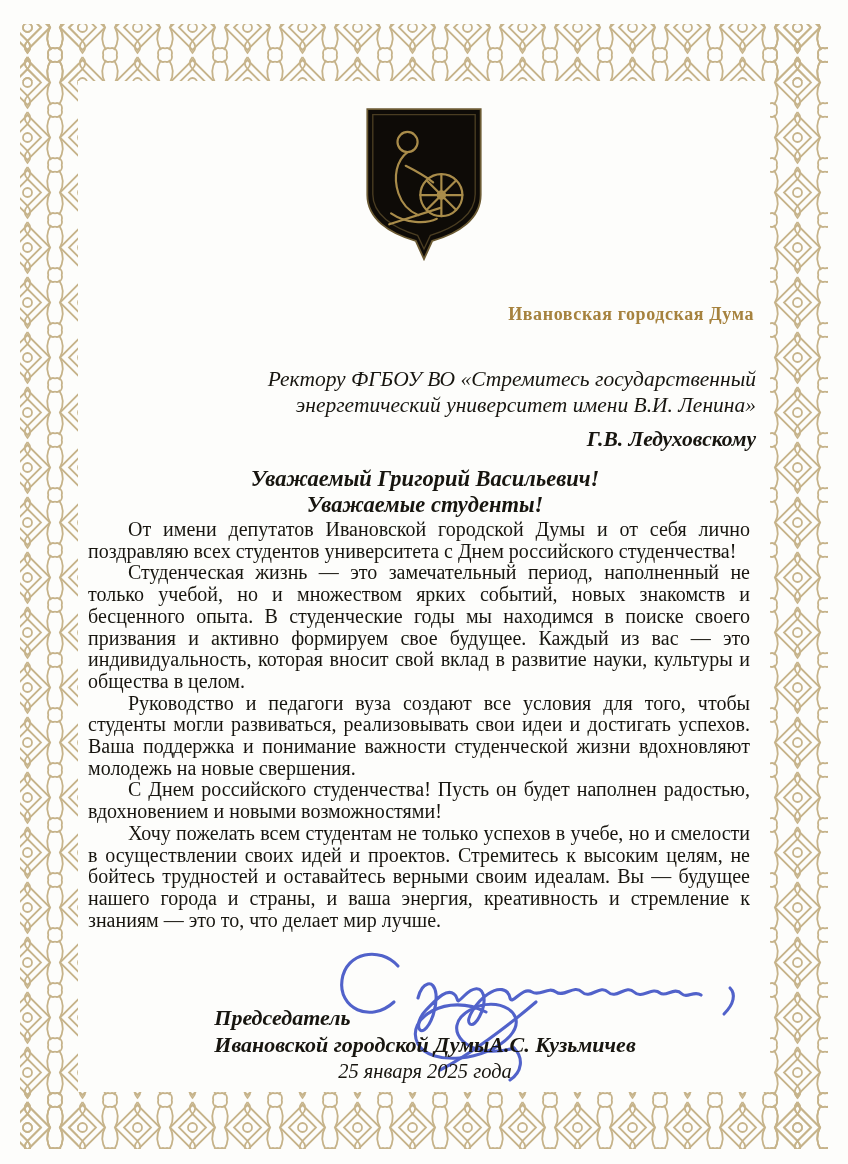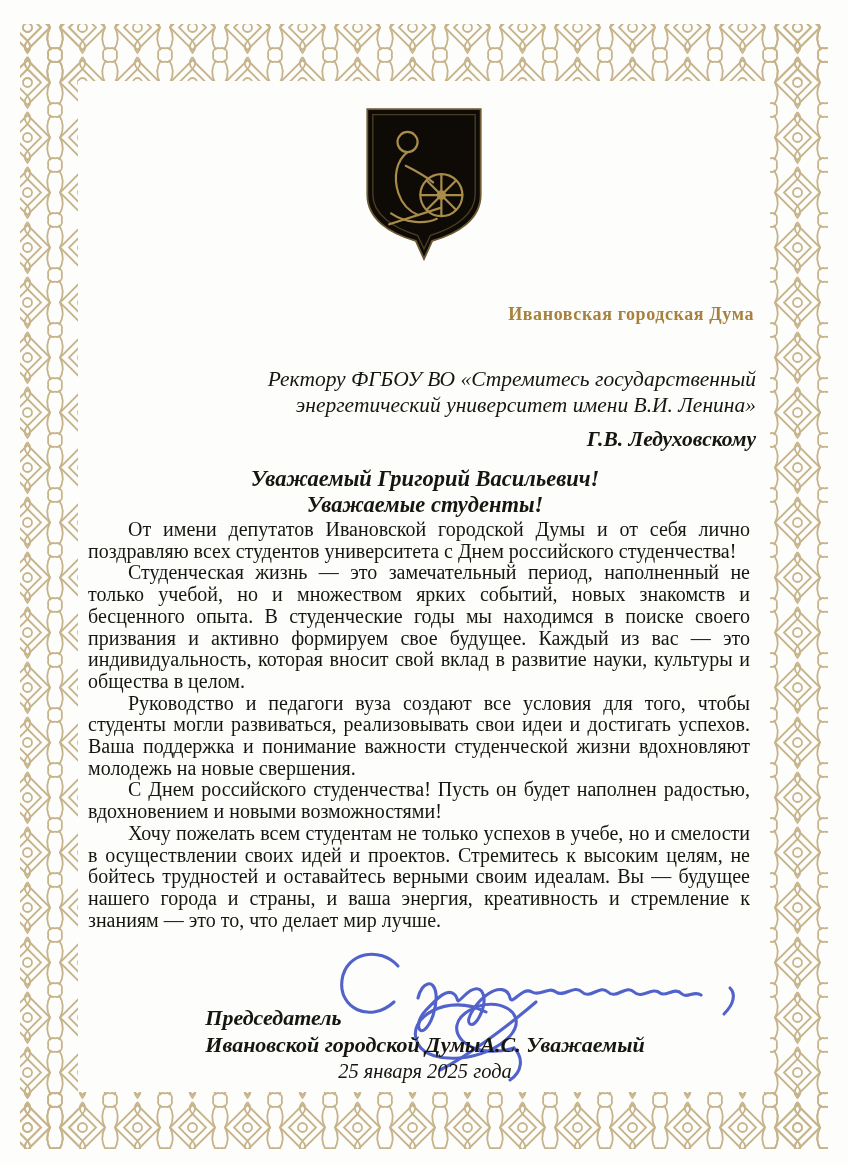--- a/index.html
+++ b/index.html
@@ -147,18 +147,18 @@
       <path d="M218 62 C190 86 150 116 122 130"></path>
       <path d="M196 108 C206 118 204 132 192 140"></path>
     </g>
   </svg>
 
   <div class="sig-block">
     <div class="sig-left">
       <div>Председатель</div>
       <div>Ивановской городской Думы</div>
     </div>
-    <div class="sig-name">А.С. Уважаемый</div>
+    <div class="sig-name">А.С. Кузьмичев</div>
   </div>
 
   <div class="date-line">25 января 2025 года</div>
 
 </div>
 
 </body></html>

